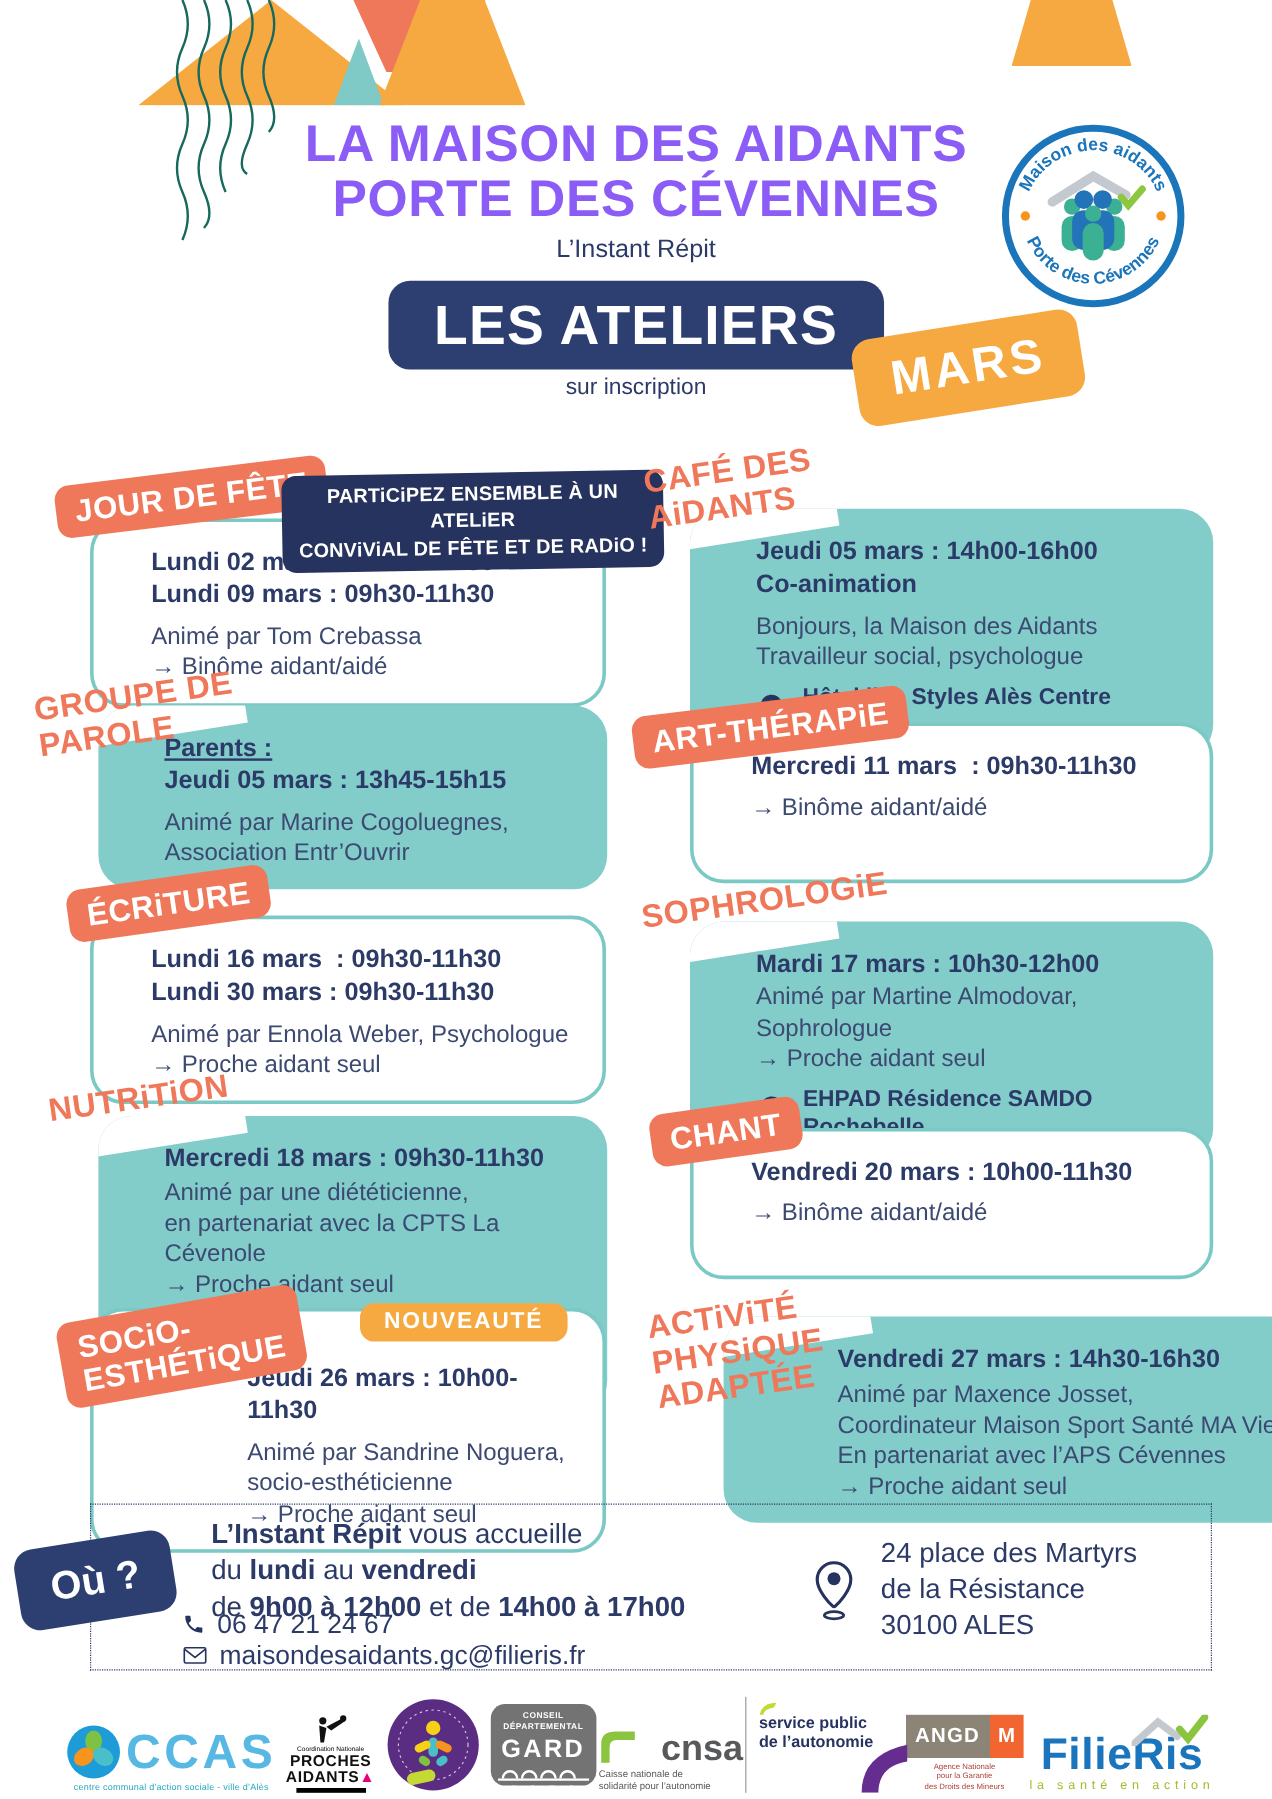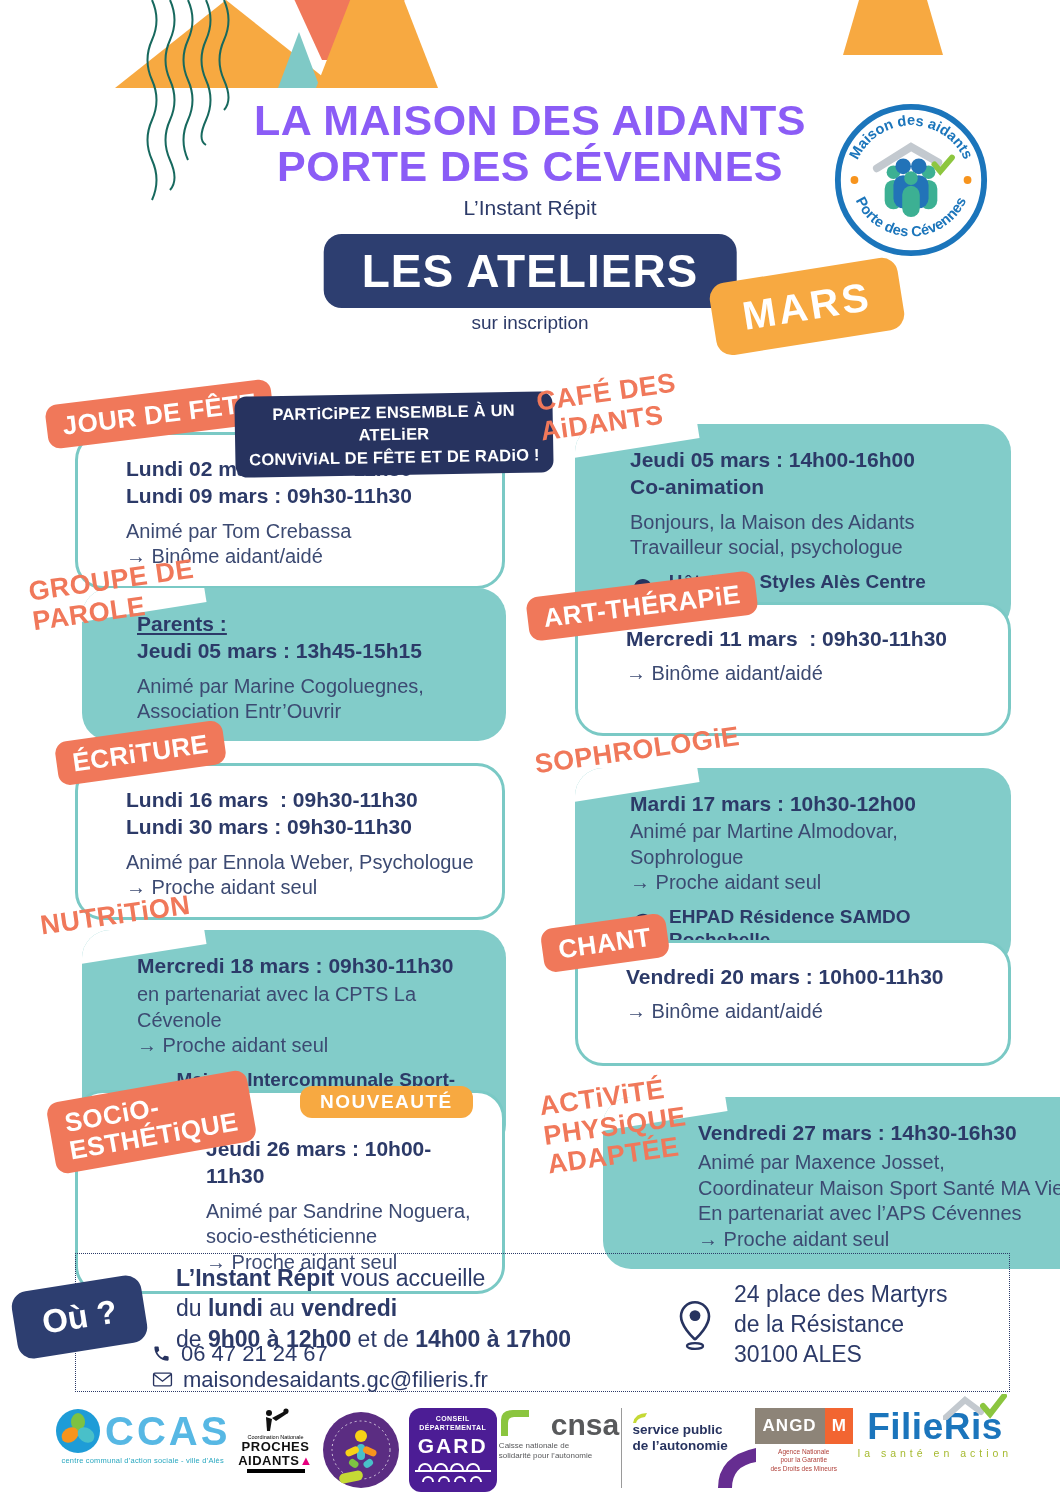--- a/index.html
+++ b/index.html
@@ -58,32 +58,32 @@
   .info-box{position:absolute;left:75px;top:1253px;width:935px;height:139px;border:1.6px dotted #2c3a68;box-sizing:border-box;}
   .ou-badge{position:absolute;left:14px;top:1283px;z-index:3;background:#2d3e70;color:#fff;font-size:33px;font-weight:800;
             padding:15px 28px;border-radius:16px;transform:rotate(-9deg);}
   .info-left{position:absolute;left:100px;top:9px;font-size:23px;line-height:1.32;}
   .info-left b{font-weight:700;}
   .contact{position:absolute;left:76px;top:87px;font-size:22px;}
   .contact .row{display:flex;align-items:center;gap:10px;line-height:1.18;}
   .info-right{position:absolute;left:598px;top:26px;display:flex;align-items:center;gap:18px;}
   .addr div{font-size:23px;line-height:1.3;}
   
-  .partners{position:absolute;left:55px;top:1408px;width:960px;height:86px;display:flex;align-items:flex-start;justify-content:space-between;}
+  .partners{position:absolute;left:55px;top:1408px;width:960px;height:86px;display:flex;align-items:flex-end;justify-content:space-between;}
   .lg{display:flex;flex-direction:column;align-items:center;}
   .ccas-row{display:flex;align-items:center;gap:4px;}
   .ccas-name{color:#57b8e4;font-size:40px;font-weight:700;letter-spacing:3px;line-height:1;}
   .ccas-sub{font-size:7.5px;color:#2aa8c0;margin-top:2px;letter-spacing:.2px;}
   .pa{width:86px;text-align:center;}
   .pa-top{font-size:5.5px;color:#000;}
   .pa-main{font-size:13px;font-weight:800;color:#111;line-height:1.05;letter-spacing:.5px;}
   .pa-bar{height:4px;background:#000;margin-top:2px;}
   .pa-pink{color:#e6007e;}
   .gard-wrap{display:flex;align-items:center;gap:8px;}
-  .gard-box{width:88px;height:84px;background:#4c1d95;border-radius:12px;color:#fff;text-align:center;box-sizing:border-box;padding-top:7px;}
+  .gard-box{width:88px;height:68px;background:#737373;border-radius:12px;color:#fff;text-align:center;box-sizing:border-box;padding-top:7px;}
   .gard-top{font-size:7px;font-weight:700;line-height:1.25;white-space:pre-line;letter-spacing:.4px;}
   .gard-name{font-size:21px;font-weight:800;letter-spacing:2px;margin-top:1px;}
   .cnsa{display:flex;flex-direction:column;align-items:flex-start;}
   .cnsa-row{display:flex;align-items:flex-end;gap:18px;}
   .cnsa-name{font-size:30px;font-weight:800;color:#58595b;line-height:.9;}
   .cnsa-sub{font-size:8px;color:#58595b;margin-top:3px;white-space:pre-line;line-height:1.25;}
   .spa{border-left:1.5px solid #9a9a9a;padding-left:10px;position:relative;height:80px;width:120px;}
   .spa-name{font-size:13.5px;font-weight:800;color:#27335f;white-space:pre-line;line-height:1.2;margin-top:14px;}
   .angdm{text-align:center;}
   .angdm-row{display:flex;align-items:stretch;}
@@ -232,20 +232,21 @@
       <div class="txt">
           <div>EHPAD Résidence SAMDO Rochebelle</div>
         </div>
     </div>
   </section>
 
   <div class="tag tag-text t6">NUTRiTiON</div>
   <section class="card fill c6">
     <div class="date">Mercredi 18 mars : 09h30-11h30</div>
     <div class="details" style="margin-top:3px;">
+      <div>Animé par une diététicienne,</div>
       <div>en partenariat avec la CPTS La Cévenole</div>
       <div>→ Proche aidant seul</div>
     </div>
     <div class="loc">
       <svg width="28" height="34" viewBox="0 0 24 30">
         <ellipse cx="12" cy="27.2" rx="6.5" ry="2.4" fill="#27335f"></ellipse>
         <path d="M12 1C7.3 1 3.6 4.7 3.6 9.3c0 6 6.6 12.6 7.4 13.4.5.5 1.4.5 1.9 0 .9-.8 7.4-7.4 7.4-13.4C20.4 4.7 16.7 1 12 1z" fill="#27335f"></path>
         <circle cx="12" cy="9.3" r="3.6" fill="#82ccc9"></circle>
       </svg>
       <div class="txt">

